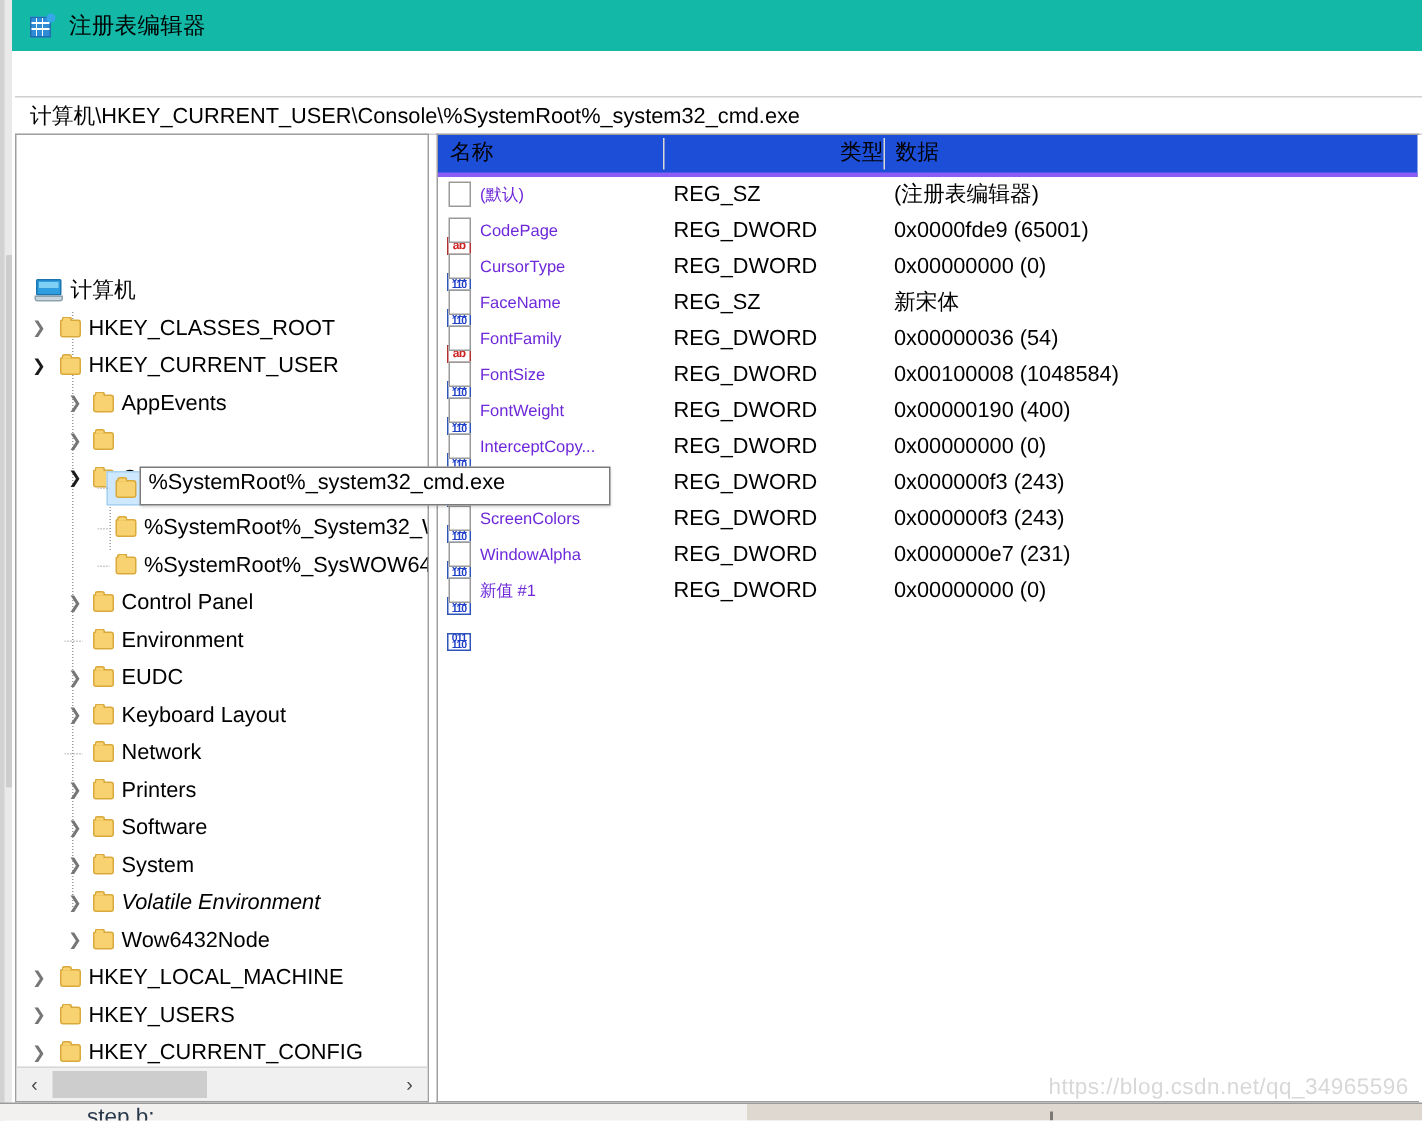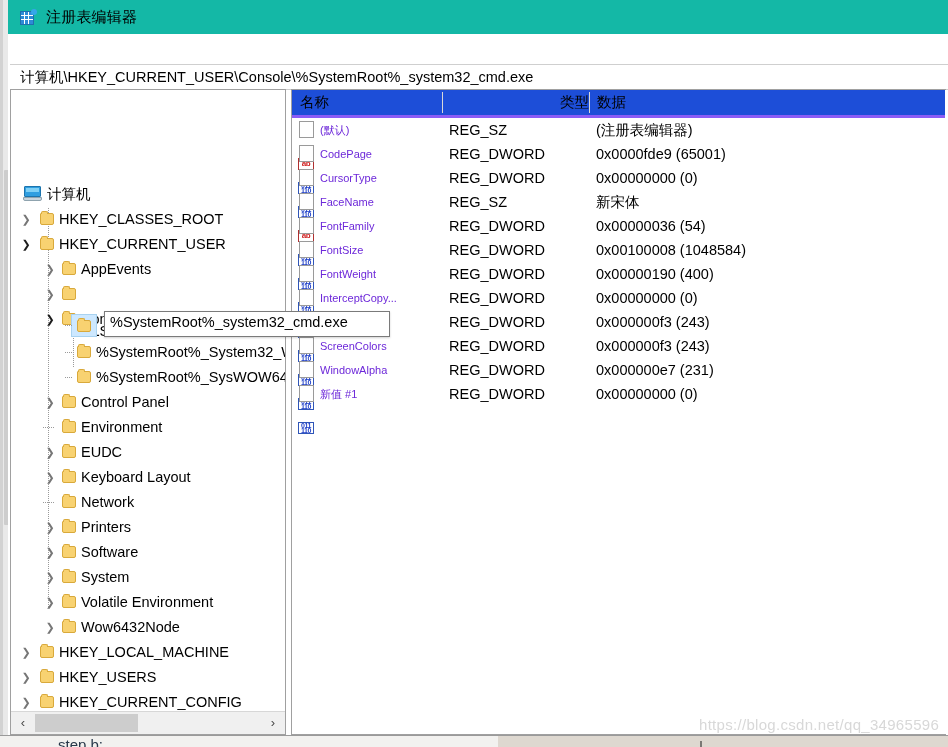--- a/index.html
+++ b/index.html
@@ -249,21 +249,21 @@
 
           <div class="tnode" style="left:0;top:475px;">
             <div class="chev" style="left:32px;">❯</div>
             <div class="folder" style="left:51px;"></div>
             <div class="tlabel" style="left:70px;">System</div>
           </div>
 
           <div class="tnode" style="left:0;top:500px;">
             <div class="chev" style="left:32px;">❯</div>
             <div class="folder" style="left:51px;"></div>
-            <div class="tlabel" style="left:70px;">Volatile Environment</div>
+            <div class="tlabel" style="left:70px;font-style:italic;">Volatile Environment</div>
           </div>
 
           <div class="tnode" style="left:0;top:525px;">
             <div class="chev" style="left:32px;">❯</div>
             <div class="folder" style="left:51px;"></div>
             <div class="tlabel" style="left:70px;">Wow6432Node</div>
           </div>
 
           <div class="tnode" style="left:0;top:550px;">
             <div class="chev" style="left:8px;">❯</div>
@@ -436,21 +436,21 @@
                 <i>110</i>
               </div>
             </div>
           <div class="lname">新值 #1</div>
           <div class="ltype">REG_DWORD</div>
           <div class="ldata">0x00000000 (0)</div>
         </div>
 
       </div>
 
-      <div class="renamebox" style="left:83px;top:222px;width:286px;height:26px;margin-left:11px;">
+      <div class="renamebox" style="left:83px;top:222px;width:314px;height:26px;">
         <span>%SystemRoot%_system32_cmd.exe</span>
       </div>
 
     </div>
   </div>
 
   <div class="watermark">https://blog.csdn.net/qq_34965596</div>
 
   <div class="botbar"></div>
   <div class="botbar-right"></div>

